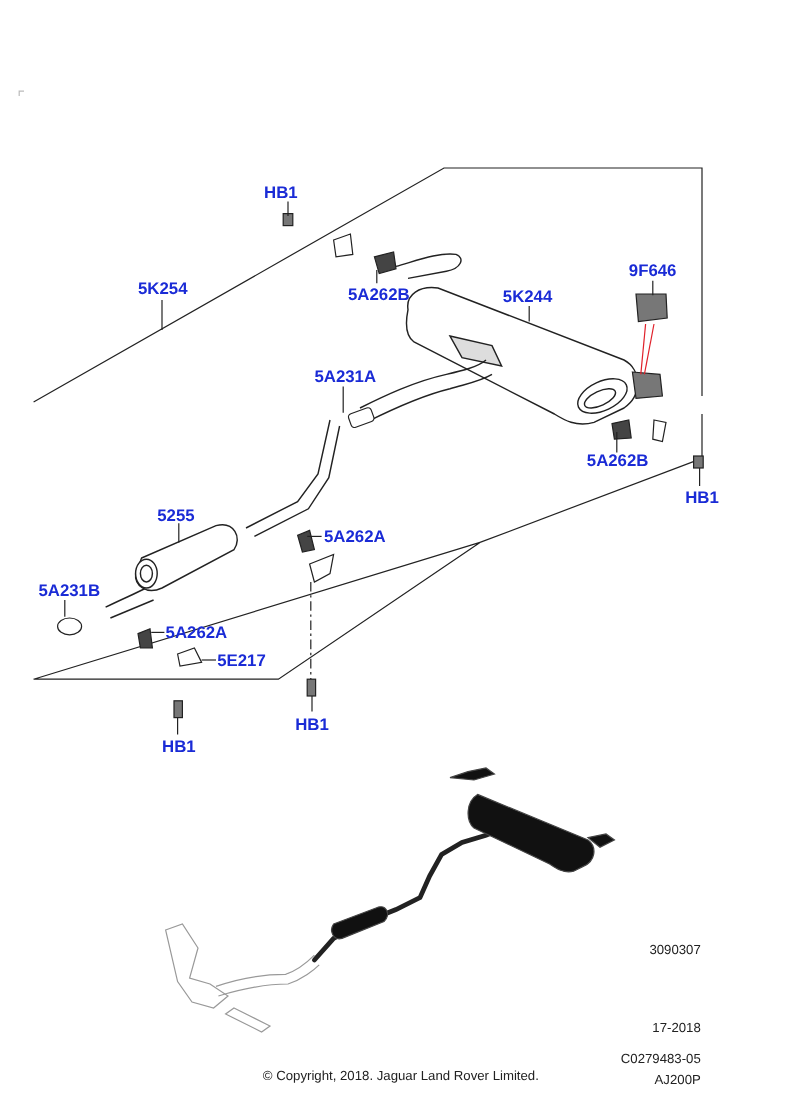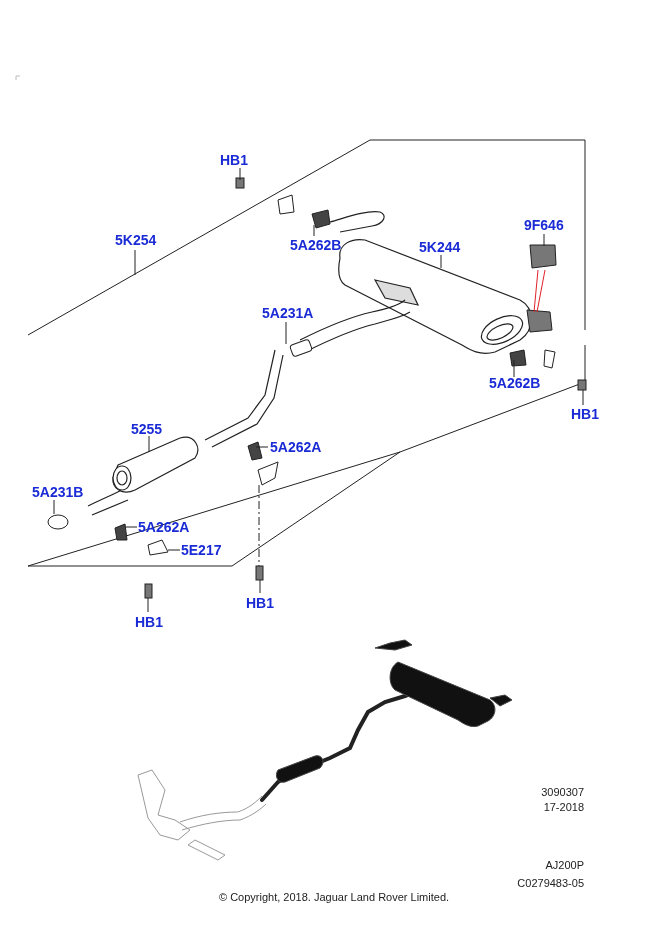--- a/index.html
+++ b/index.html
@@ -113,16 +113,16 @@
     <g fill="#111" stroke="#444" stroke-width="1">
       <path d="M278 770 L315 756 C322 754 326 762 320 768 L285 782 C278 784 274 776 278 770 Z"></path>
       <path d="M398 662 L490 700 C498 706 496 718 486 722 L478 726 C470 728 464 724 458 720 L395 690 C388 684 388 668 398 662 Z"></path>
       <path d="M375 648 L390 643 L405 640 L412 645 L395 650 Z"></path>
       <path d="M490 698 L505 695 L512 700 L500 706 Z"></path>
     </g>
   </g>
 </svg>
 
 <div class="ref" style="top:786px;">3090307</div>
-<div class="ref" style="top:801px;text-align:right;">17-2018</div>
-<div class="ref" style="top:859px;margin-left:39px;">AJ200P</div>
+<div class="ref" style="top:851px;text-align:right;">17-2018</div>
+<div class="ref" style="top:894px;margin-left:39px;">AJ200P</div>
 <div class="ref" style="top:877px;">C0279483-05</div>
 <div class="copyright">© Copyright, 2018. Jaguar Land Rover Limited.</div>
 
 </body></html>

